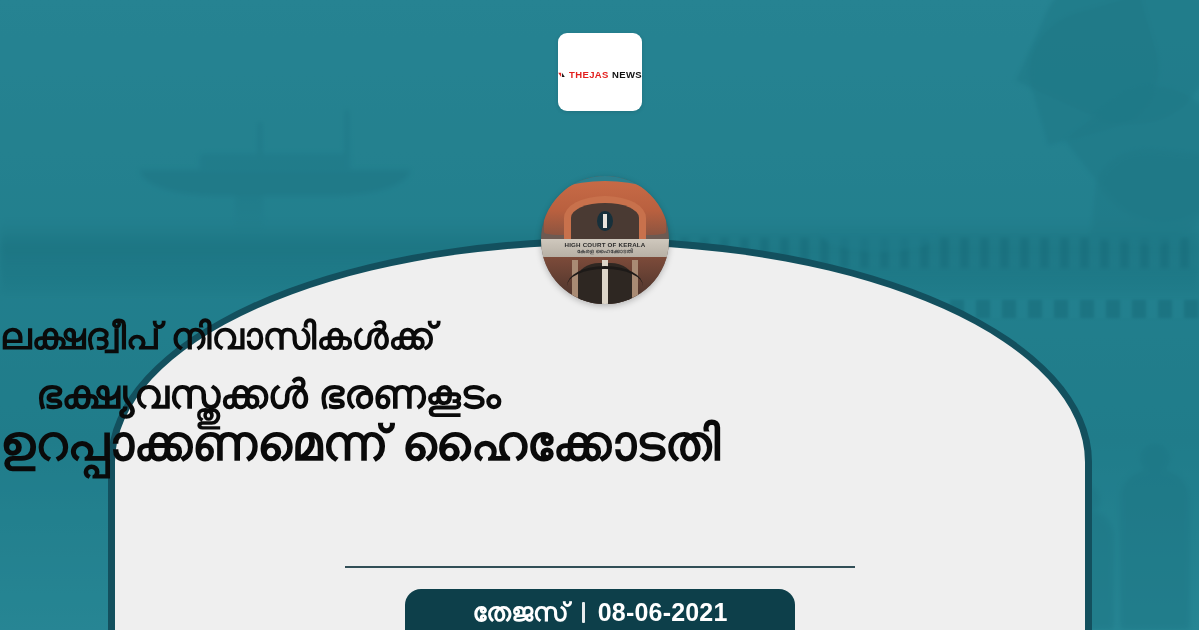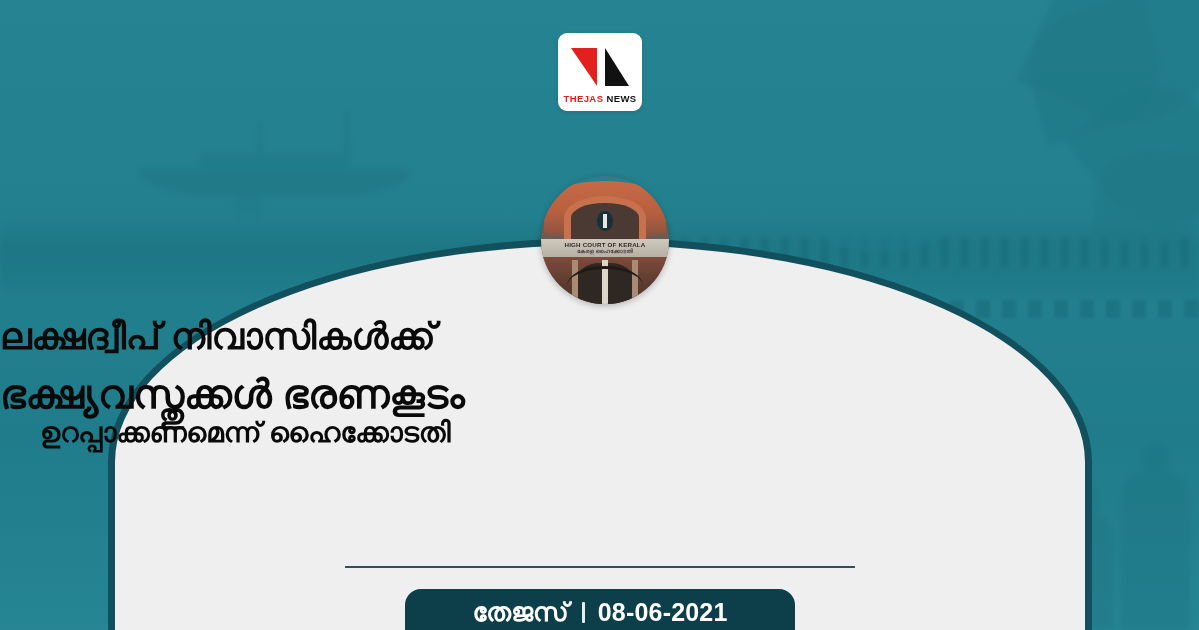--- a/index.html
+++ b/index.html
@@ -98,21 +98,21 @@
   .bg-tint {
     position:absolute; inset:0;
     background:rgba(34,126,141,.42);
     mix-blend-mode:normal;
   }
 
   
   .logo-badge {
     position:absolute; left:558px; top:33px; width:84px; height:78px;
     background:#ffffff; border-radius:9px;
-    display:flex; flex-direction:column; align-items:center; justify-content:center;
+    display:flex; flex-direction:row; align-items:center; justify-content:center;
     gap:4px; padding-top:5px;
     box-shadow:0 1px 4px rgba(0,0,0,.12);
   }
   .logo-marks { width:62px; height:44px; display:block; }
   .logo-word {
     font-size:9.5px; font-weight:bold; letter-spacing:.4px;
     line-height:1; white-space:nowrap;
   }
   .logo-word .t1 { color:#e3201e; }
   .logo-word .t2 { color:#111111; }
@@ -167,22 +167,22 @@
   
   .headline {
     position:absolute; left:0; right:0; top:318px;
     text-align:left;
     color:#0a0a0a;
     font-weight:bold;
     line-height:1.0;
   }
   .hl-line { display:block; white-space:nowrap; }
   .hl-1 { font-size:37px; letter-spacing:-.2px; padding-bottom:19px; }
-  .hl-2 { font-size:40px; letter-spacing:-.2px; padding-bottom:5px; }
-  .hl-3 { font-size:28px; letter-spacing:-.2px;padding-left:40px; }
+  .hl-2 { font-size:40px; letter-spacing:-.2px; padding-bottom:5px;margin-left:36px; }
+  .hl-3 { font-size:49px; letter-spacing:-.2px; }
 
   .subheading {
     position:absolute; left:0; right:0; top:505px;
     text-align:center;
     color:#0d3640;
     font-weight:bold;
     font-size:33px;
     white-space:nowrap;
   }
   .sub-rule {

